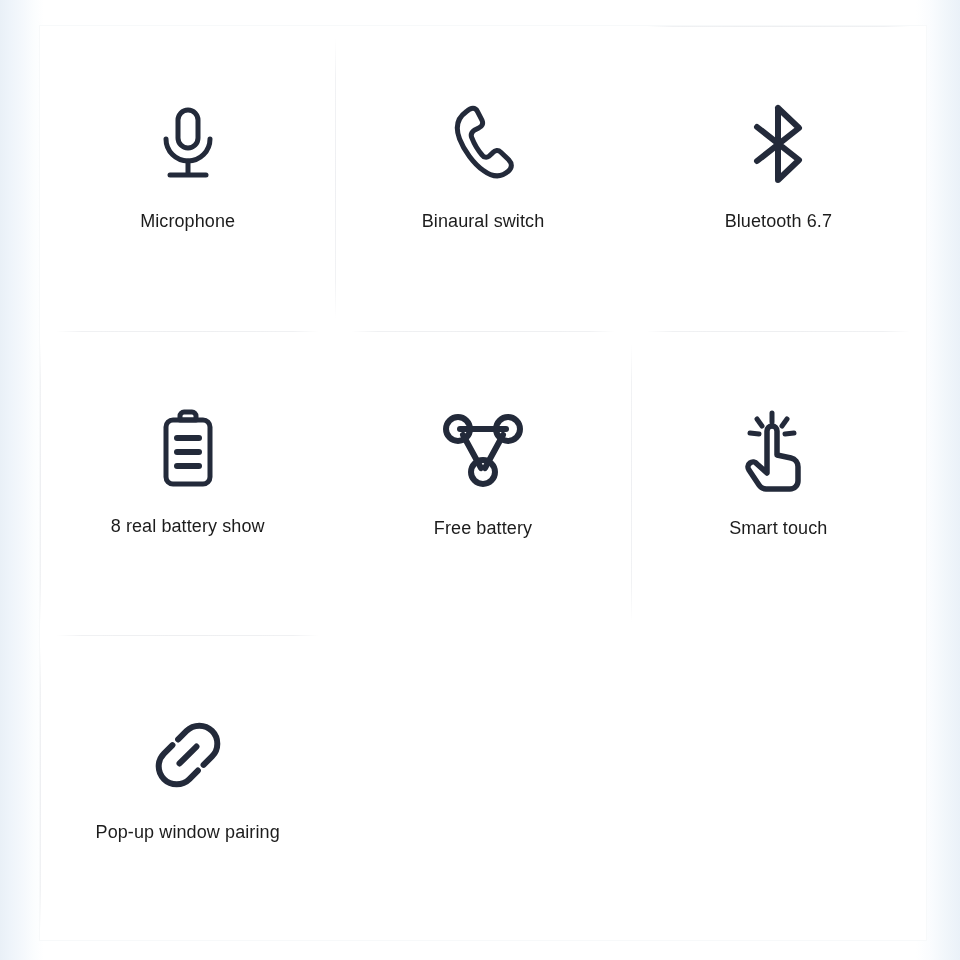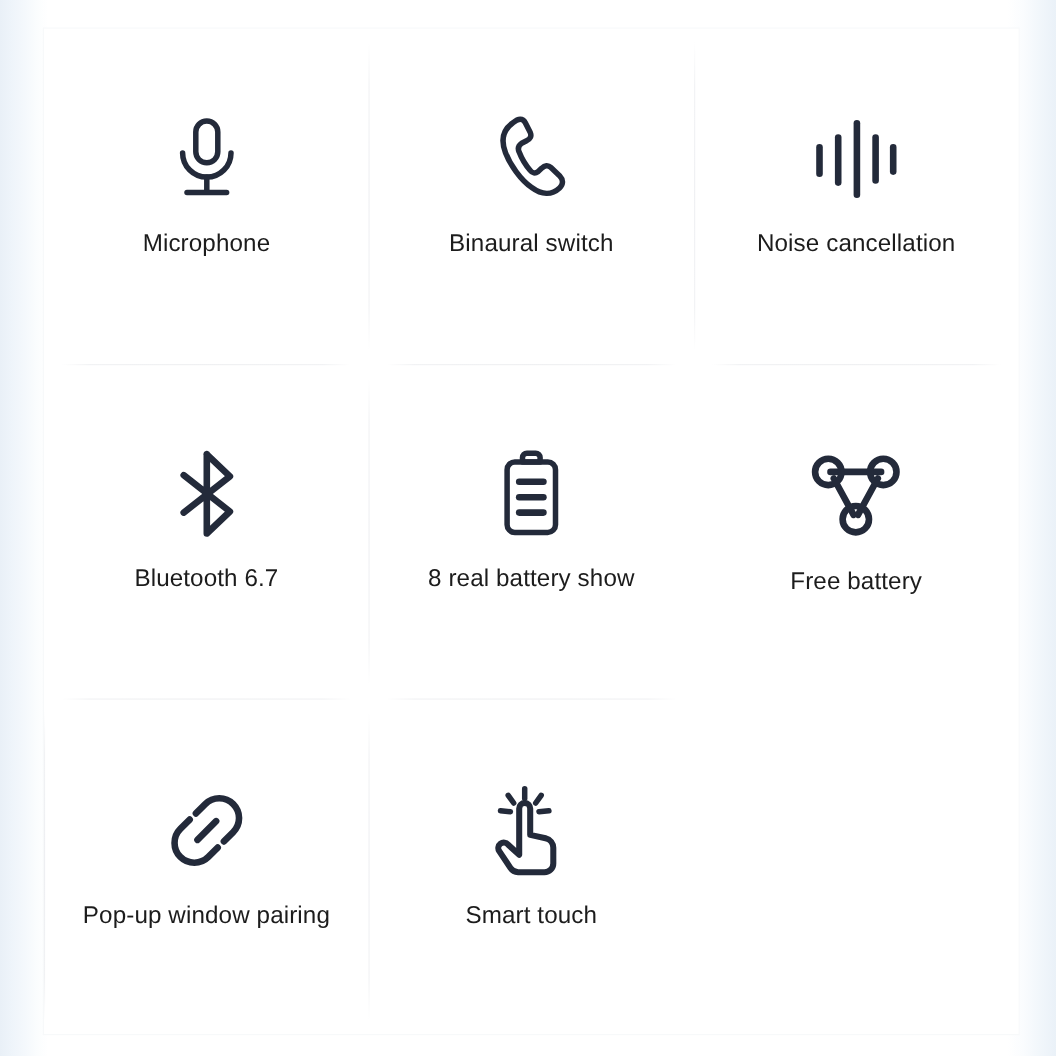--- a/index.html
+++ b/index.html
@@ -103,21 +103,21 @@
   }
   .ic {
     fill: none;
     stroke: #232a3a;
     stroke-linecap: round;
     stroke-linejoin: round;
   }
 
   .cell-label {
     margin-top: 18px;
-    font-size: 22px;
+    font-size: 18px;
     line-height: 22px;
     color: #1c1c1c;
     letter-spacing: 0.1px;
     text-align: center;
     white-space: nowrap;
   }
 
   
   .row-top .icon-wrap { margin-top: 8px; }
   .row-mid .icon-wrap { margin-top: 8px; }
@@ -160,32 +160,20 @@
                    L 33 24
                    C 36 22 37 19 35 16
                    L 29 8
                    C 26 4 22 5 18 10 Z"></path>
             </g>
           </svg>
         </div>
         <div class="cell-label">Binaural switch</div>
       </div>
 
-      <div class="cell row-top col-right">
-        <div class="icon-wrap">
-          <svg width="84" height="76" viewBox="0 0 84 76" aria-hidden="true">
-            <line class="ic" x1="9" y1="28" x2="9" y2="52" stroke-width="6"></line>
-            <line class="ic" x1="26" y1="19" x2="26" y2="60" stroke-width="6"></line>
-            <line class="ic" x1="43" y1="6" x2="43" y2="71" stroke-width="6"></line>
-            <line class="ic" x1="60" y1="19" x2="60" y2="58" stroke-width="6"></line>
-            <line class="ic" x1="76" y1="28" x2="76" y2="50" stroke-width="6"></line>
-          </svg>
-        </div>
-        <div class="cell-label">Noise cancellation</div>
-      </div>
 
       <div class="cell row-mid col-left">
         <div class="icon-wrap">
           <svg width="62" height="80" viewBox="0 0 62 80" aria-hidden="true">
             <path class="ic" stroke-width="6" d="M31 4 L31 76 L52 56 L10 23 M10 57 L52 24 L31 4"></path>
           </svg>
         </div>
         <div class="cell-label">Bluetooth 6.7</div>
       </div>
 
@@ -208,33 +196,20 @@
           <svg width="80" height="76" viewBox="0 0 80 76" aria-hidden="true">
             <line class="ic" x1="17" y1="16" x2="63" y2="16" stroke-width="6"></line>
             <line class="ic" x1="20" y1="22" x2="38" y2="55" stroke-width="6"></line>
             <line class="ic" x1="60" y1="22" x2="42" y2="55" stroke-width="6"></line>
             <circle class="ic" cx="15" cy="16" r="12" stroke-width="6"></circle>
             <circle class="ic" cx="65" cy="16" r="12" stroke-width="6"></circle>
             <circle class="ic" cx="40" cy="59" r="12" stroke-width="6"></circle>
           </svg>
         </div>
         <div class="cell-label">Free battery</div>
-      </div>
-
-      <div class="cell row-bottom col-mid">
-        <div class="icon-wrap">
-          <svg width="80" height="80" viewBox="0 0 80 80" aria-hidden="true">
-            <g transform="rotate(-45 40 40)">
-              <path class="ic" stroke-width="6" d="M36 22 h-12 a18 18 0 0 0 0 36 h12"></path>
-              <path class="ic" stroke-width="6" d="M44 22 h12 a18 18 0 0 1 0 36 h-12"></path>
-              <line class="ic" x1="28" y1="40" x2="52" y2="40" stroke-width="6"></line>
-            </g>
-          </svg>
-        </div>
-        <div class="cell-label">Pop-up window pairing</div>
       </div>
 
       <div class="cell row-bottom col-right">
         <div class="icon-wrap">
           <svg width="74" height="84" viewBox="0 0 74 84" aria-hidden="true">
 
             <line class="ic" x1="31" y1="4" x2="31" y2="13" stroke-width="5"></line>
             <line class="ic" x1="16" y1="10" x2="21" y2="17" stroke-width="5"></line>
             <line class="ic" x1="46" y1="10" x2="41" y2="17" stroke-width="5"></line>
             <line class="ic" x1="9" y1="24" x2="18" y2="25" stroke-width="5"></line>
@@ -251,15 +226,28 @@
                  a9 9 0 0 1 -7 -4
                  l-10 -15
                  a5 5 0 0 1 8 -6
                  l10 9
                  z"></path>
           </svg>
         </div>
         <div class="cell-label">Smart touch</div>
       </div>
 
+      <div class="cell row-bottom col-mid">
+        <div class="icon-wrap">
+          <svg width="80" height="80" viewBox="0 0 80 80" aria-hidden="true">
+            <g transform="rotate(-45 40 40)">
+              <path class="ic" stroke-width="6" d="M36 22 h-12 a18 18 0 0 0 0 36 h12"></path>
+              <path class="ic" stroke-width="6" d="M44 22 h12 a18 18 0 0 1 0 36 h-12"></path>
+              <line class="ic" x1="28" y1="40" x2="52" y2="40" stroke-width="6"></line>
+            </g>
+          </svg>
+        </div>
+        <div class="cell-label">Pop-up window pairing</div>
+      </div>
+
     </div>
   </div>
 </div>
 
 </body></html>

